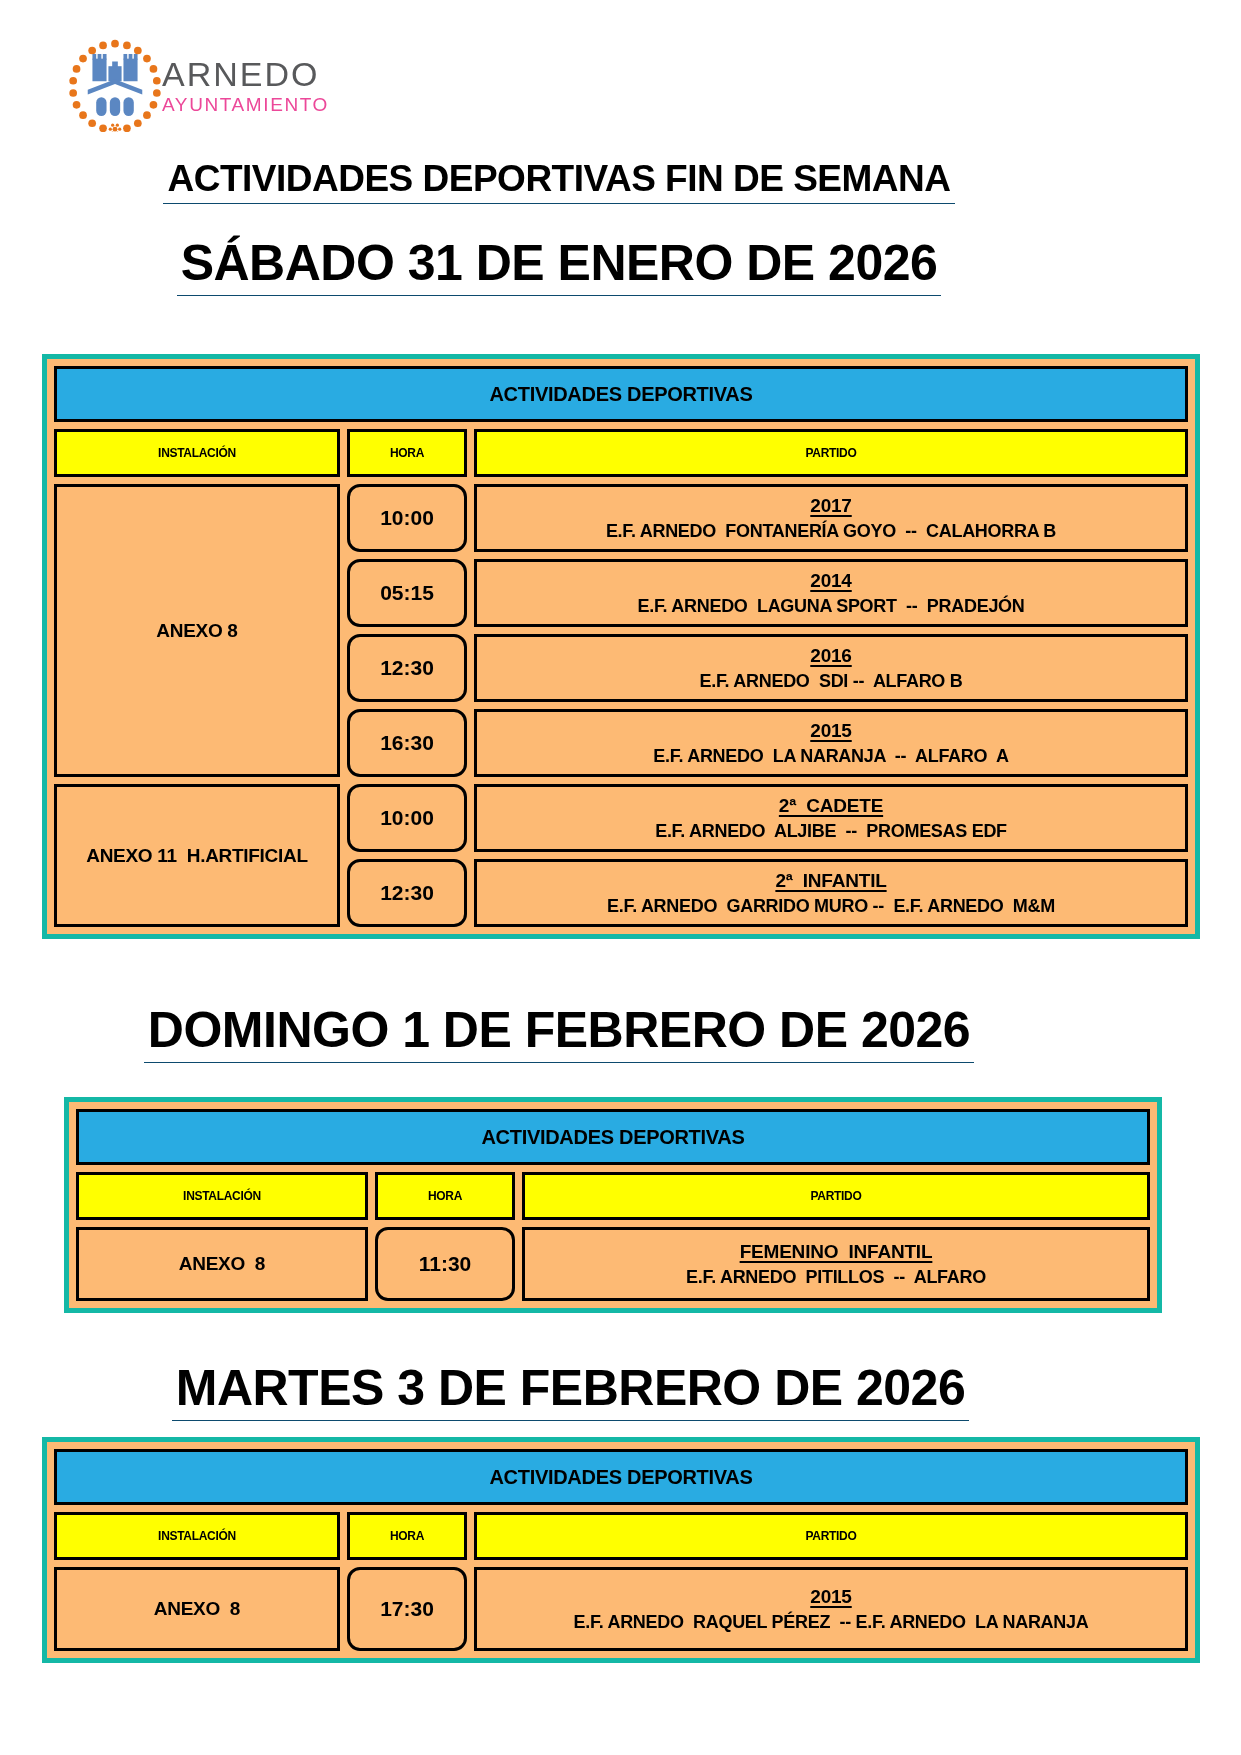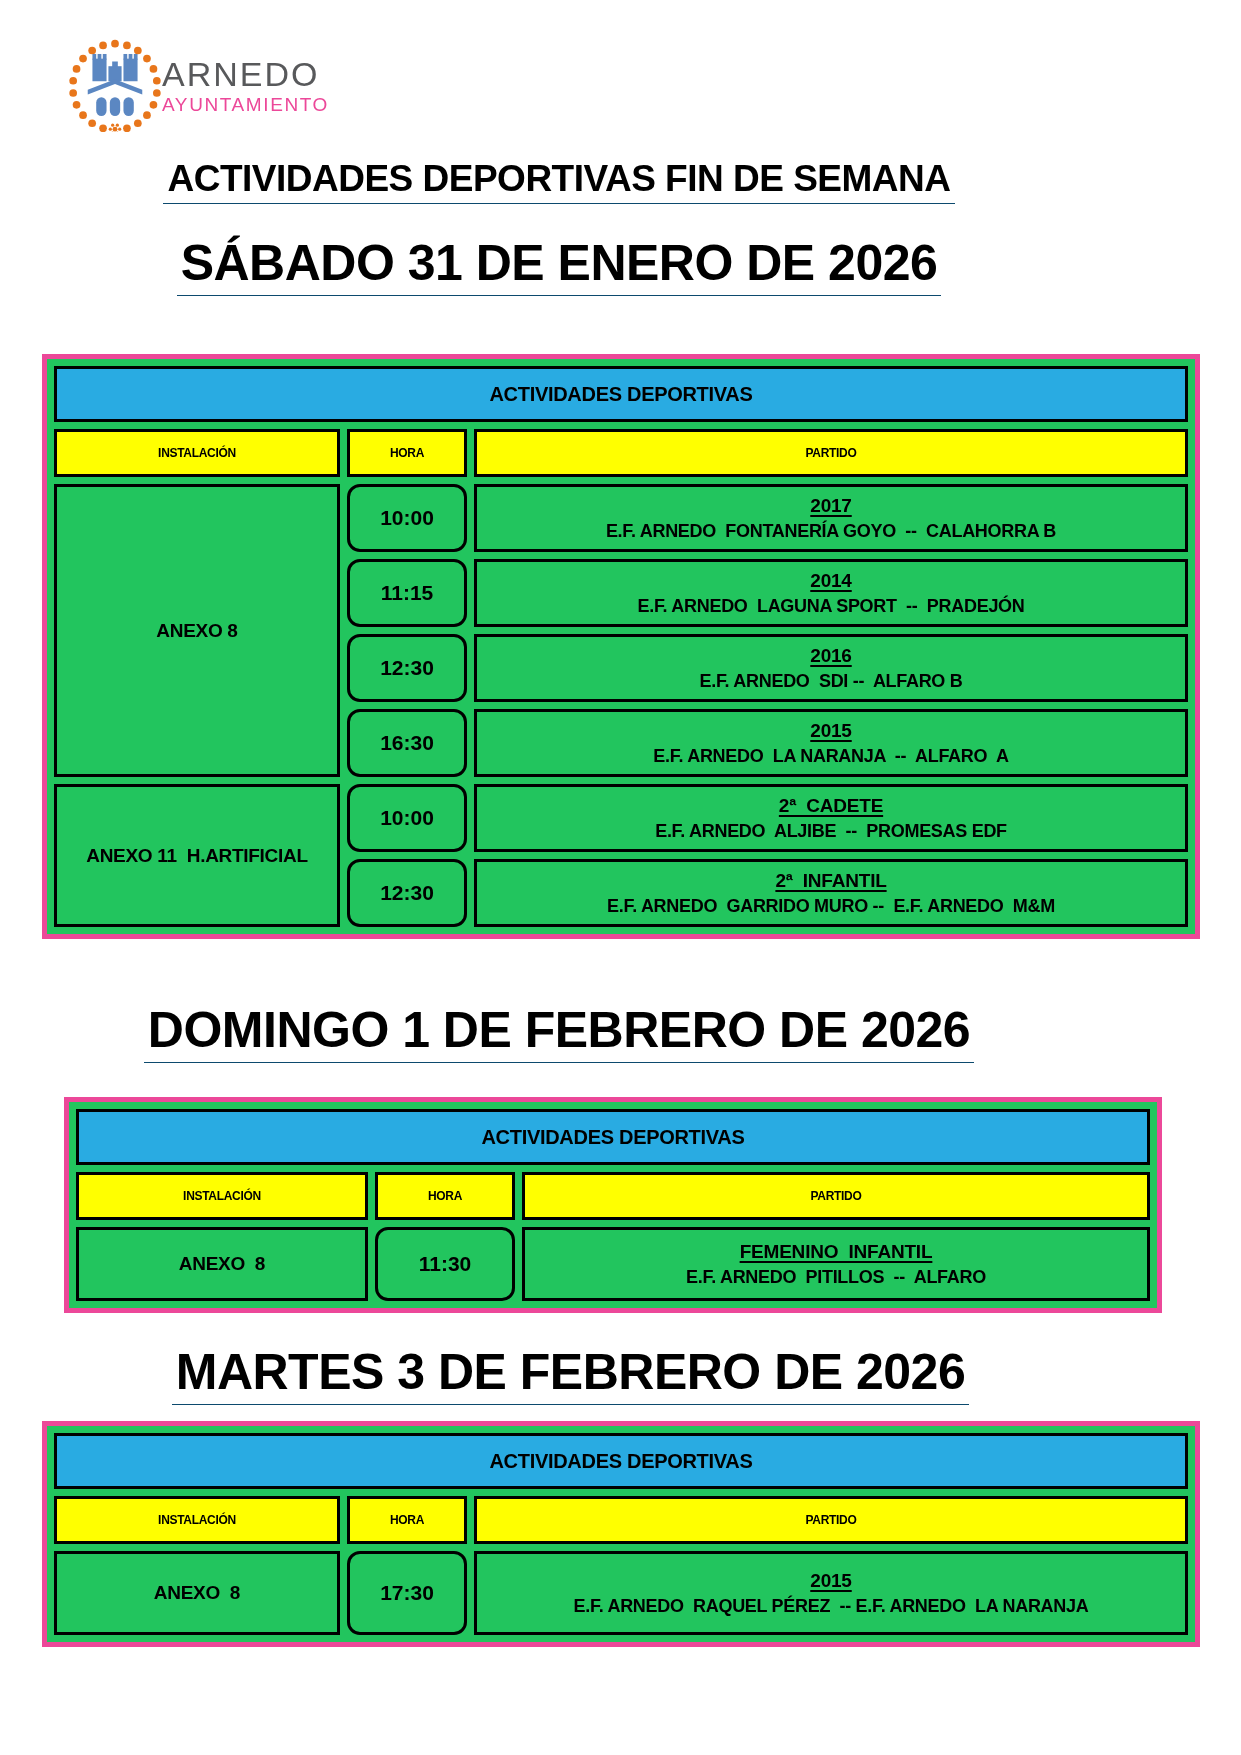--- a/index.html
+++ b/index.html
@@ -14,25 +14,25 @@
   .logo-text{line-height:1;}
   .logo-name{font-size:34px;color:#58595B;letter-spacing:2px;}
   .logo-sub{font-size:19px;color:#ec4899;letter-spacing:1.6px;margin-top:4px;}
   
   .title-col{width:1118px;text-align:center;}
   .pg-title{margin:26px 0 0;font-size:37px;font-weight:bold;letter-spacing:-0.5px;}
   .pg-title span,.day-title span{display:inline-block;border-bottom:1px solid #0c4a6e;padding:0 4px 3px;}
   .day-title{margin:0;font-size:50px;font-weight:bold;letter-spacing:-0.5px;}
   .sec1 .day-title{margin-top:30px;}
   .sec2 .day-title{margin-top:62px;}
-  .sec3 .day-title{margin-top:30px;padding-left:23px;}
+  .sec3 .day-title{margin-top:46px;padding-left:23px;}
   
   table.tbl{
     border-collapse:separate;border-spacing:7px;
-    border:5px solid #ec4899;background:#22c55e;table-layout:fixed;
+    border:5px solid #14b8a6;background:#fdba74;table-layout:fixed;
   }
   .sec1 table.tbl{width:1158px;margin:58px 0 0 42px;}
   .sec2 table.tbl{width:1098px;margin:34px 0 0 64px;}
   .sec3 table.tbl{width:1158px;margin:16px 0 0 42px;}
   table.tbl td{
     border:3px solid #000;text-align:center;vertical-align:middle;
     font-weight:bold;padding:2px 4px;overflow:hidden;
   }
   tr.band td{background:var(--band-blue,#29ABE2);height:46px;font-size:20px;letter-spacing:-0.3px;}
   tr.cols td{background:var(--hdr-yellow,#FFFF00);height:38px;font-size:12px;letter-spacing:-0.3px;}
@@ -140,21 +140,21 @@
       </tr>
     <tr>
           <td class="venue data" rowspan="4">ANEXO 8</td>
           <td class="time data">10:00</td>
           <td class="partido data">
             <div class="cat">2017</div>
             <div class="teams">E.F. ARNEDO  FONTANERÍA GOYO  --  CALAHORRA B</div>
           </td>
         </tr>
         <tr>
-          <td class="time data">11:15</td>
+          <td class="time data">05:15</td>
           <td class="partido data">
             <div class="cat">2014</div>
             <div class="teams">E.F. ARNEDO  LAGUNA SPORT  --  PRADEJÓN</div>
           </td>
         </tr>
         <tr>
           <td class="time data">12:30</td>
           <td class="partido data">
             <div class="cat">2016</div>
             <div class="teams">E.F. ARNEDO  SDI --  ALFARO B</div>

